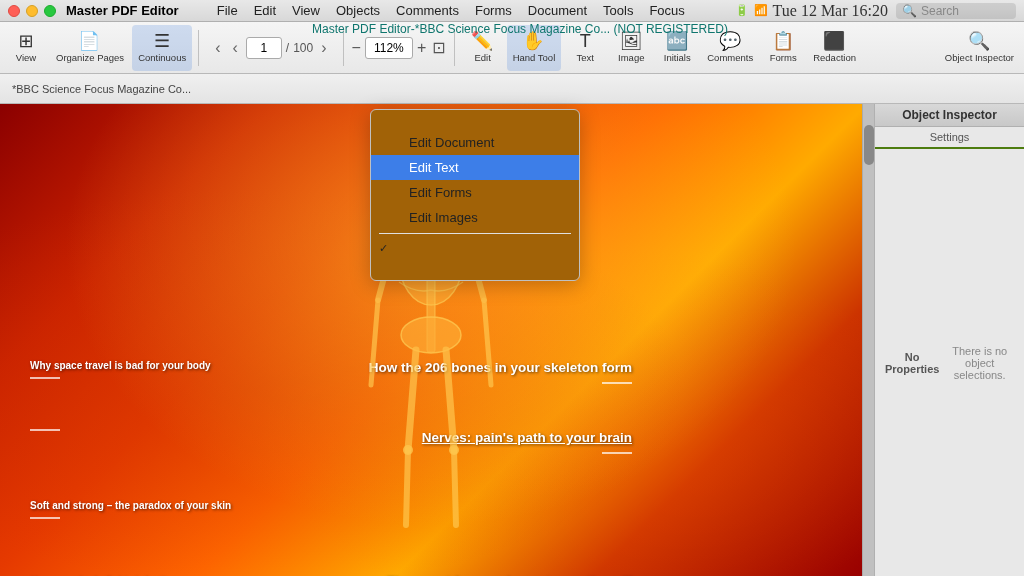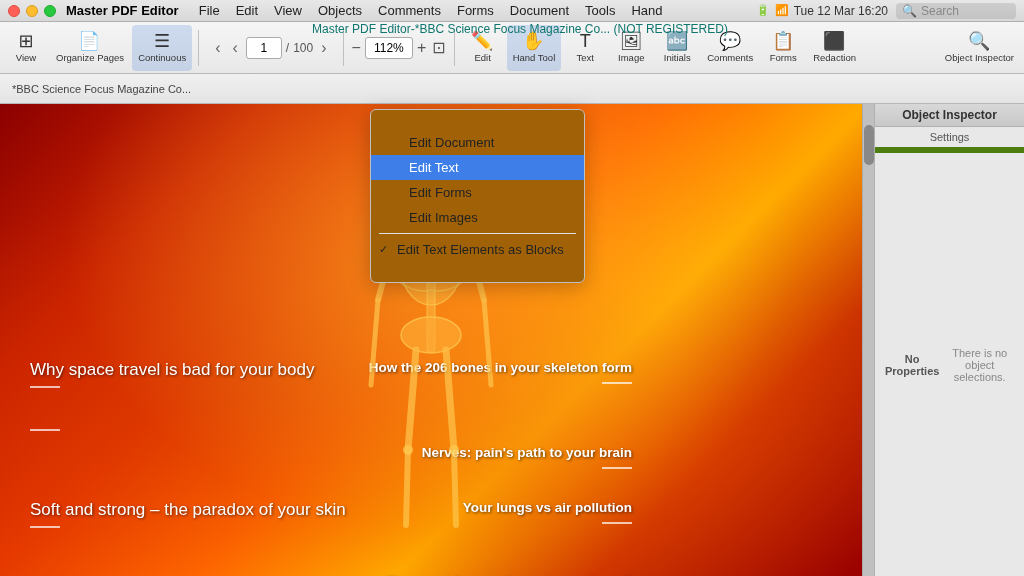--- a/index.html
+++ b/index.html
@@ -8,21 +8,21 @@
     
     #menubar {
       height: 22px;
       background: linear-gradient(to bottom, #e8e8e8, #d8d8d8);
       display: flex;
       align-items: center;
       padding: 0 8px;
       border-bottom: 1px solid #b0b0b0;
       font-size: 13px;
     }
-    .menubar-app { font-weight: 600; margin-right: 12px; }
+    .menubar-app { font-weight: 600; margin-right: 30px; }
     .menubar-item { padding: 0 8px; color: #222; cursor: pointer; }
     .menubar-right { margin-left: auto; display: flex; align-items: center; gap: 8px; font-size: 12px; color: #333; }
 
     
     .traffic-lights { display: flex; gap: 6px; margin-right: 10px; }
     .tl { width: 12px; height: 12px; border-radius: 50%; }
     .tl-red { background: #ff5f57; border: 1px solid #e04a42; }
     .tl-yellow { background: #febc2e; border: 1px solid #d6a025; }
     .tl-green { background: #28c840; border: 1px solid #1dad2e; }
 
@@ -111,22 +111,22 @@
       background:
         radial-gradient(ellipse at 50% 30%, rgba(255,200,50,0.5) 0%, transparent 60%),
         radial-gradient(ellipse at 30% 60%, rgba(200,50,0,0.4) 0%, transparent 50%),
         radial-gradient(ellipse at 70% 70%, rgba(255,100,0,0.3) 0%, transparent 40%);
     }
 
     .pdf-text-left {
       position: absolute;
       left: 30px;
       color: white;
-      font-size: 17px;
-      font-weight: 400;
+      font-size: 10px;
+      font-weight: 700;
       line-height: 1.3;
       text-shadow: 1px 1px 3px rgba(0,0,0,0.6);
     }
     .pdf-text-right {
       position: absolute;
       right: 230px;
       color: white;
       font-size: 13.5px;
       font-weight: 600;
       text-align: right;
@@ -187,21 +187,21 @@
       font-size: 12px;
       font-weight: 600;
       text-align: center;
       color: #333;
     }
     .inspector-subheader {
       padding: 4px 8px;
       font-size: 11px;
       color: #555;
       text-align: center;
-      border-bottom: 6px solid #4d7c0f;
+      border-bottom: 2px solid #4d7c0f;
     }
     .inspector-empty {
       flex: 1;
       display: flex;
       align-items: center;
       justify-content: center;
       gap: 6px;
       font-size: 11px;
       color: #888;
       text-align: center;
@@ -263,26 +263,26 @@
   </div>
   <span class="menubar-app">Master PDF Editor</span>
   <span class="menubar-item">File</span>
   <span class="menubar-item">Edit</span>
   <span class="menubar-item">View</span>
   <span class="menubar-item">Objects</span>
   <span class="menubar-item">Comments</span>
   <span class="menubar-item">Forms</span>
   <span class="menubar-item">Document</span>
   <span class="menubar-item">Tools</span>
-  <span class="menubar-item">Hand</span>
+  <span class="menubar-item">Focus</span>
   <div class="menubar-right">
     <div class="sys-icons">
       <span>🔋</span>
       <span>📶</span>
-      <span style="font-size:12px;">Tue 12 Mar  16:20</span>
+      <span style="font-size:16px;font-family:Liberation Serif, serif;">Tue 12 Mar  16:20</span>
     </div>
     <div class="search-box">
       <span>🔍</span>
       <span style="color:#888;">Search</span>
     </div>
   </div>
 </div>
 
 <div id="titlebar">Master PDF Editor-*BBC Science Focus Magazine Co... (NOT REGISTERED)</div>
 
@@ -384,26 +384,22 @@
         <span class="pdf-divider"></span>
       </div>
       <div class="pdf-text-left" style="top: 470px;">
         <span>How your body fights infection</span>
       </div>
 
       <div class="pdf-text-right" style="top: 255px;">
         <span>How the 206 bones in your skeleton form</span>
         <span class="pdf-divider" style="margin-left:auto;"></span>
       </div>
-      <div class="pdf-text-right" style="top: 340px;">
+      <div class="pdf-text-right" style="top: 325px; text-decoration: underline;">
         <span>Nerves: pain's path to your brain</span>
-        <span class="pdf-divider" style="margin-left:auto;"></span>
-      </div>
-      <div class="pdf-text-right" style="top: 395px;">
-        <span>Your lungs vs air pollution</span>
         <span class="pdf-divider" style="margin-left:auto;"></span>
       </div>
       <div class="pdf-text-right" style="top: 468px;">
         <span>The quest for a male contraceptive pill</span>
       </div>
 
       <div class="skeleton-area">
         <svg class="skeleton-svg" width="130" height="380" viewBox="0 0 130 380" fill="none" xmlns="http://www.w3.org/2000/svg">
 
           <ellipse cx="65" cy="28" rx="22" ry="26" fill="rgba(255,200,80,0.7)" stroke="rgba(255,220,100,0.9)" stroke-width="1.5"></ellipse>
@@ -472,15 +468,14 @@
     <span class="checkmark"></span>
     <span>Edit Forms</span>
   </div>
   <div class="menu-item">
     <span class="checkmark"></span>
     <span>Edit Images</span>
   </div>
   <div class="menu-sep"></div>
   <div class="menu-item checkmarked">
     <span class="checkmark">✓</span>
-    <span>Edit Text Elements as Blocks</span>
   </div>
 </div>
 
 </body></html>

